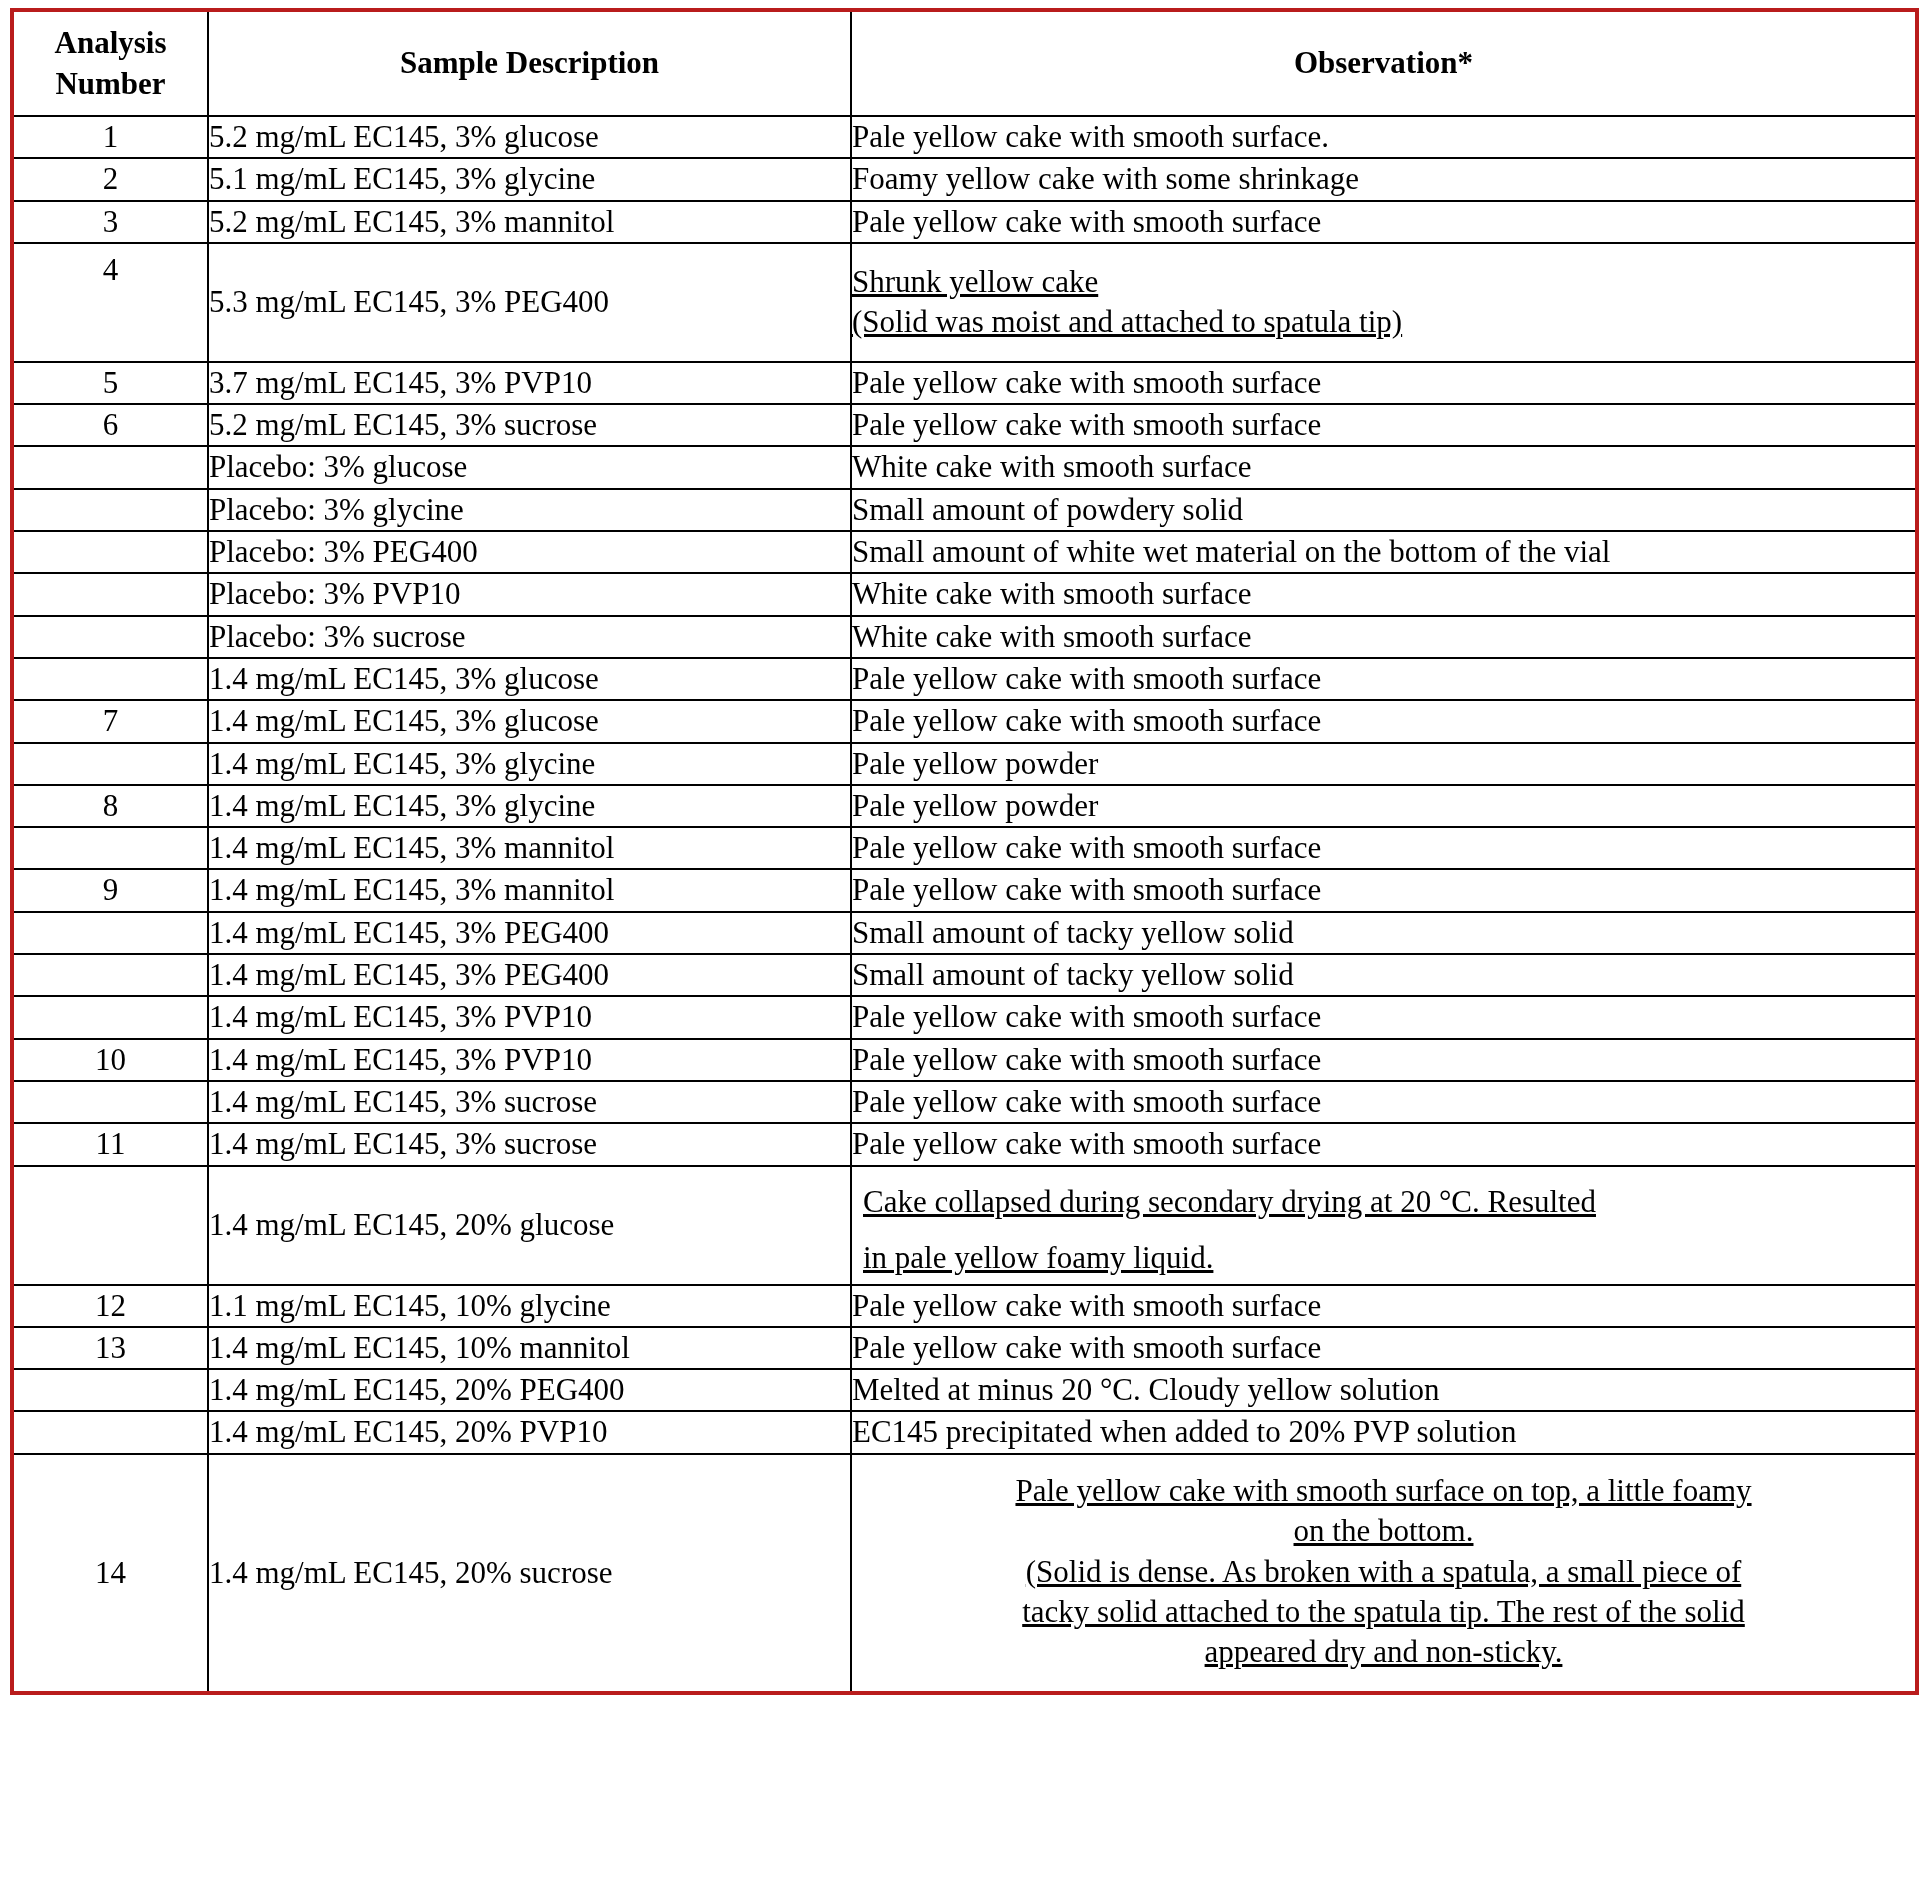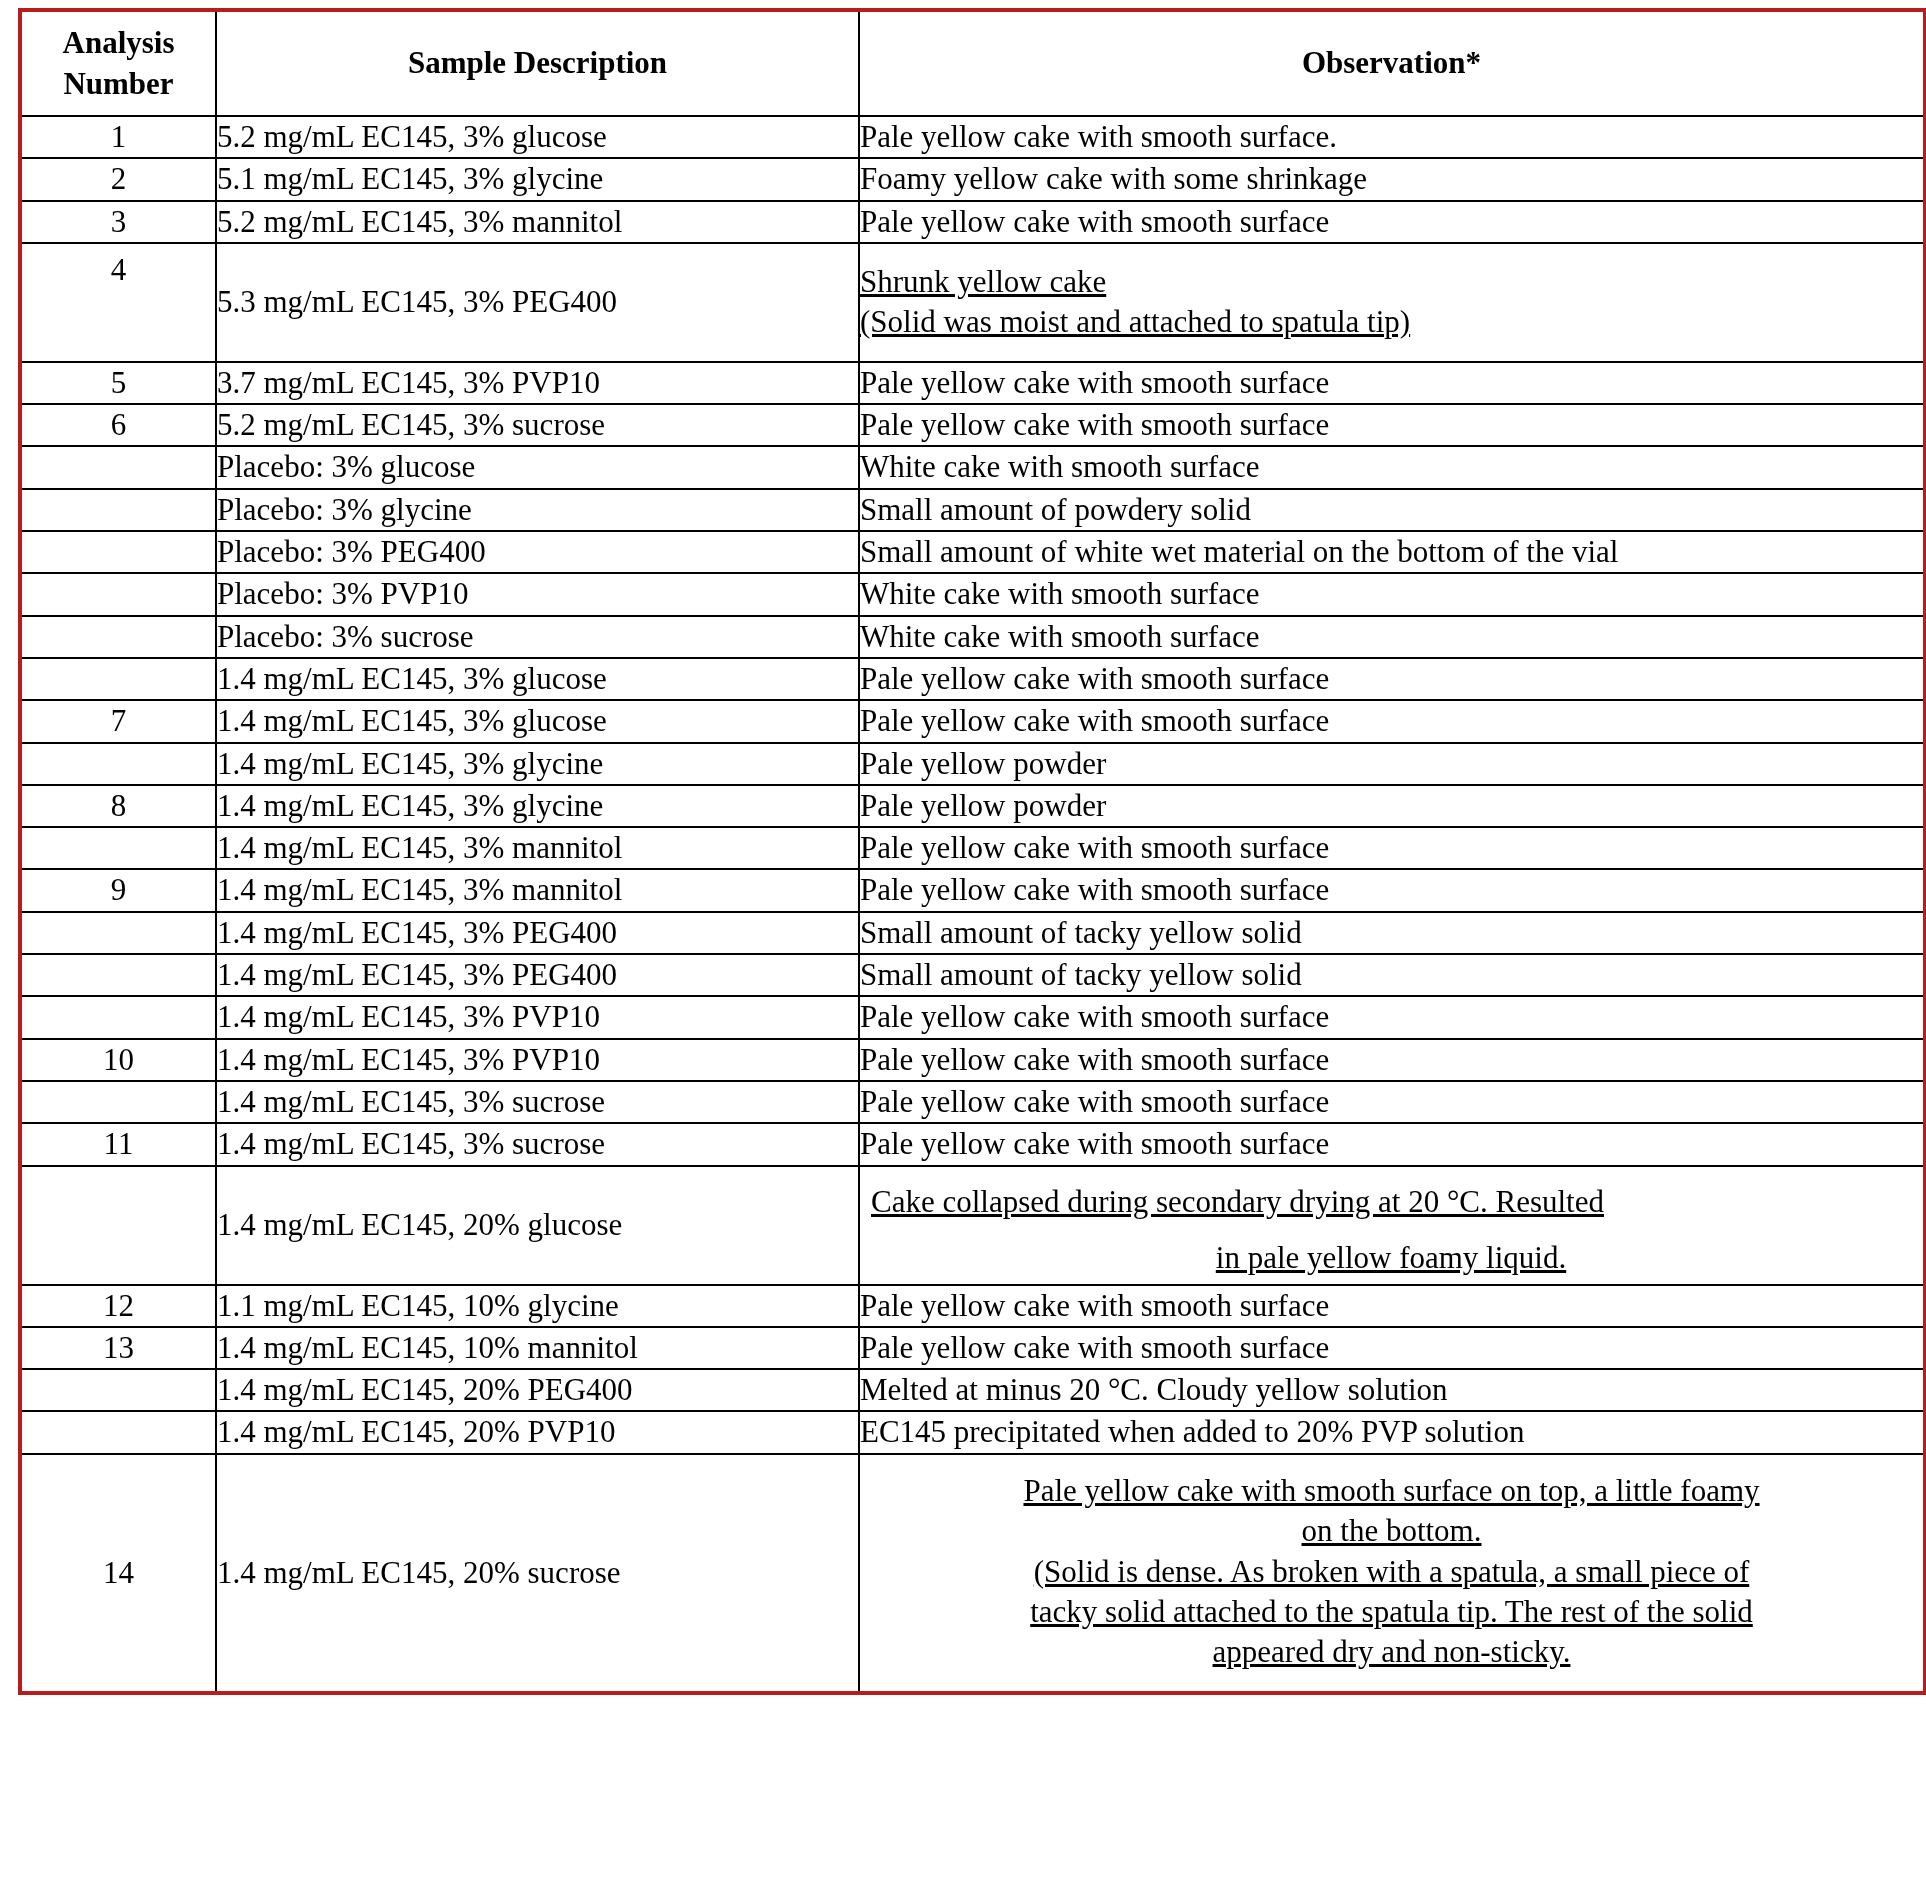--- a/index.html
+++ b/index.html
@@ -15,21 +15,21 @@
     overflow: hidden;
   }
   .sheet {
     position: relative;
     width: 1926px;
     height: 1899px;
     box-sizing: border-box;
   }
   table.obs-table {
     position: absolute;
-    left: 18px;
+    left: 10px;
     top: 8px;
     width: 1904px;
     border-collapse: collapse;
     table-layout: fixed;
     border: 1px solid #b91c1c;
   }
   table.obs-table col.c-num   { width: 196px; }
   table.obs-table col.c-desc  { width: 643px; }
   table.obs-table col.c-obs   { width: 1066px; }
 
@@ -70,21 +70,21 @@
 
   td.obs {
     text-align: left;
     padding: 5px 8px 6px 11px;
   }
   td.obs.justify {
     text-align: justify;
     text-justify: inter-word;
     padding: 10px 12px 0 11px;
   }
-  td.obs.justify .lastline { text-align: center; margin-top: 16px; }
+  td.obs.justify .lastline { text-align: left; margin-top: 16px; }
   td.obs.center {
     text-align: center;
     padding: 12px 18px 14px 18px;
   }
   td.obs .ln { display: block; text-decoration: underline; }
   td.obs.center .ln { display: block; }
   .tall { height: 119px; }
   .vtall { height: 239px; }
 </style>
 </head>

